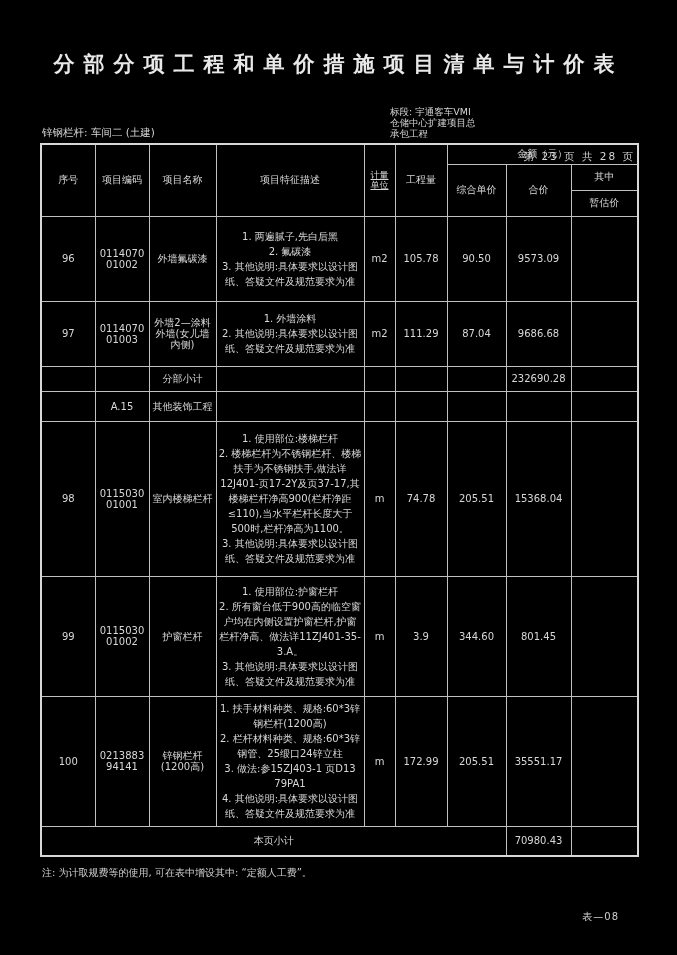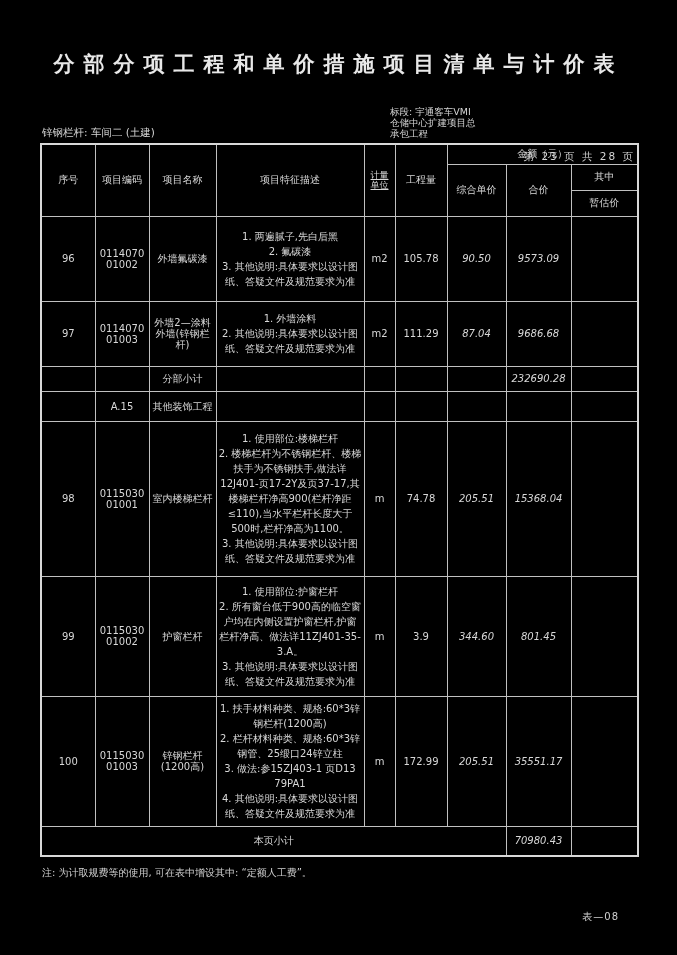--- a/index.html
+++ b/index.html
@@ -37,21 +37,21 @@
     padding:0 2px;overflow:hidden;vertical-align:middle;
     text-align:center;
   }
   .pre{white-space:pre-line;text-decoration:underline;}
   .feature{
     font-size:9px;line-height:15px;text-align:left;
     white-space:pre-line;padding:2px 3px;vertical-align:middle;
   }
   .code{font-size:9.5px;line-height:11px;text-align:left;word-break:break-all;}
   .namec{font-size:9.5px;line-height:11px;text-align:left;margin-top:8px;}
-  .num{text-align:right;padding-right:3px;font-style:italic;}
+  .num{text-align:right;padding-right:3px;}
   .hdr{font-size:10px;}
   .note{
     position:absolute;left:42px;top:866px;
     font-size:10px;color:#d0d0d0;text-align:right;
   }
   .form-code{
     position:absolute;right:58px;top:910px;
     font-size:10px;color:#d0d0d0;letter-spacing:1px;
   }
 </style>
@@ -116,21 +116,21 @@
     <td>m2</td>
     <td>105.78</td>
     <td class="num">90.50</td>
     <td class="num">9573.09</td>
     <td></td>
   </tr>
 
   <tr style="height:65px">
     <td>97</td>
     <td class="code">011407001003</td>
-    <td class="namec">外墙2—涂料外墙(锌钢栏杆)</td>
+    <td class="namec">外墙2—涂料外墙(女儿墙内侧)</td>
     <td class="feature">1. 外墙涂料
 2. 其他说明:具体要求以设计图纸、答疑文件及规范要求为准</td>
     <td>m2</td>
     <td>111.29</td>
     <td class="num">87.04</td>
     <td class="num">9686.68</td>
     <td></td>
   </tr>
 
   <tr style="height:25px">
@@ -180,21 +180,21 @@
 3. 其他说明:具体要求以设计图纸、答疑文件及规范要求为准</td>
     <td>m</td>
     <td>3.9</td>
     <td class="num">344.60</td>
     <td class="num">801.45</td>
     <td></td>
   </tr>
 
   <tr style="height:130px">
     <td>100</td>
-    <td class="code">011503001003</td>
+    <td class="code">021388394141</td>
     <td class="namec">锌钢栏杆(1200高)</td>
     <td class="feature">1. 扶手材料种类、规格:60*3锌钢栏杆(1200高)
 2. 栏杆材料种类、规格:60*3锌钢管、25缎口24锌立柱
 3. 做法:参15ZJ403-1 页D13 79PA1
 4. 其他说明:具体要求以设计图纸、答疑文件及规范要求为准</td>
     <td>m</td>
     <td>172.99</td>
     <td class="num">205.51</td>
     <td class="num">35551.17</td>
     <td></td>

